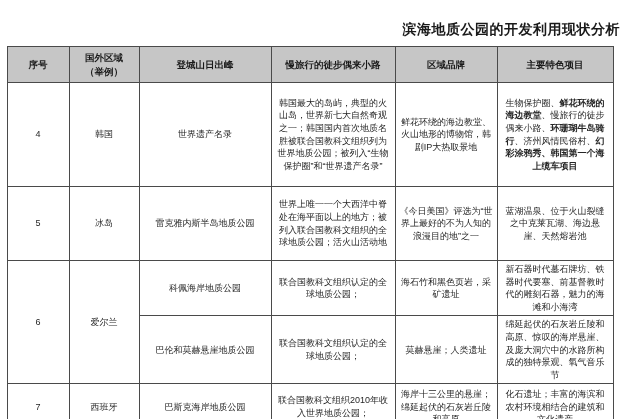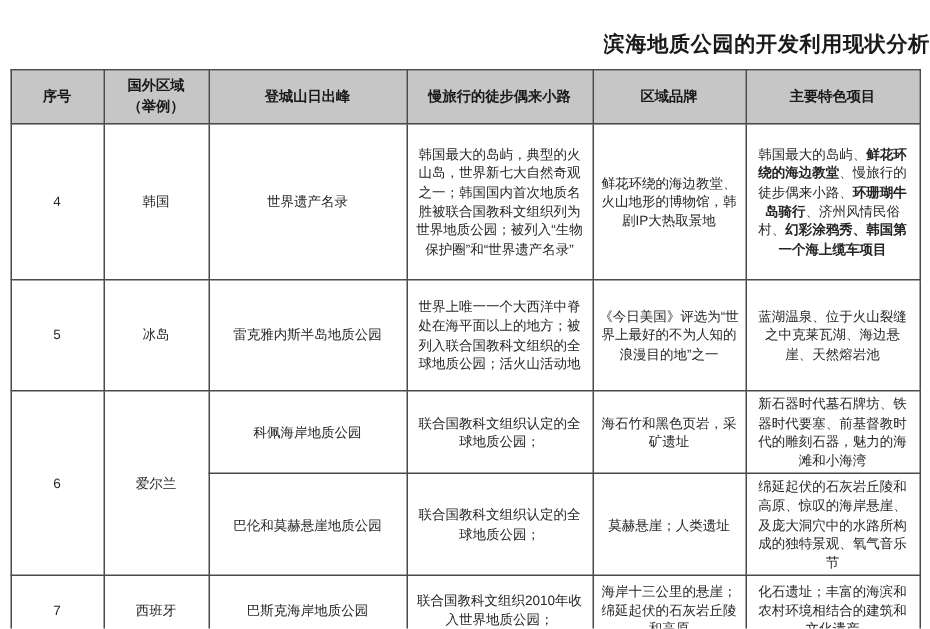--- a/index.html
+++ b/index.html
@@ -82,21 +82,21 @@
       <th>区域品牌</th>
       <th>主要特色项目</th>
     </tr>
 
     <tr class="r4">
       <td>4</td>
       <td>韩国</td>
       <td>世界遗产名录</td>
       <td>韩国最大的岛屿，典型的火山岛，世界新七大自然奇观之一；韩国国内首次地质名胜被联合国教科文组织列为世界地质公园；被列入“生物保护圈”和“世界遗产名录”</td>
       <td>鲜花环绕的海边教堂、火山地形的博物馆，韩剧IP大热取景地</td>
-      <td><span>韩国最大的岛屿、</span><span class="seg-bold">鲜花环绕的海边教堂</span><span>、慢旅行的徒步偶来小路、</span><span class="seg-bold">环珊瑚牛岛骑行</span><span>、济州风情民俗村、</span><span class="seg-bold">幻彩涂鸦秀、韩国第一个海上缆车项目</span></td>
+      <td><span>生物保护圈、</span><span class="seg-bold">鲜花环绕的海边教堂</span><span>、慢旅行的徒步偶来小路、</span><span class="seg-bold">环珊瑚牛岛骑行</span><span>、济州风情民俗村、</span><span class="seg-bold">幻彩涂鸦秀、韩国第一个海上缆车项目</span></td>
     </tr>
 
     <tr class="r5">
       <td>5</td>
       <td>冰岛</td>
       <td>雷克雅内斯半岛地质公园</td>
       <td>世界上唯一一个大西洋中脊处在海平面以上的地方；被列入联合国教科文组织的全球地质公园；活火山活动地</td>
       <td>《今日美国》评选为“世界上最好的不为人知的浪漫目的地”之一</td>
       <td><span>蓝湖温泉、位于火山裂缝之中克莱瓦湖、海边悬崖、天然熔岩池</span></td>
     </tr>

